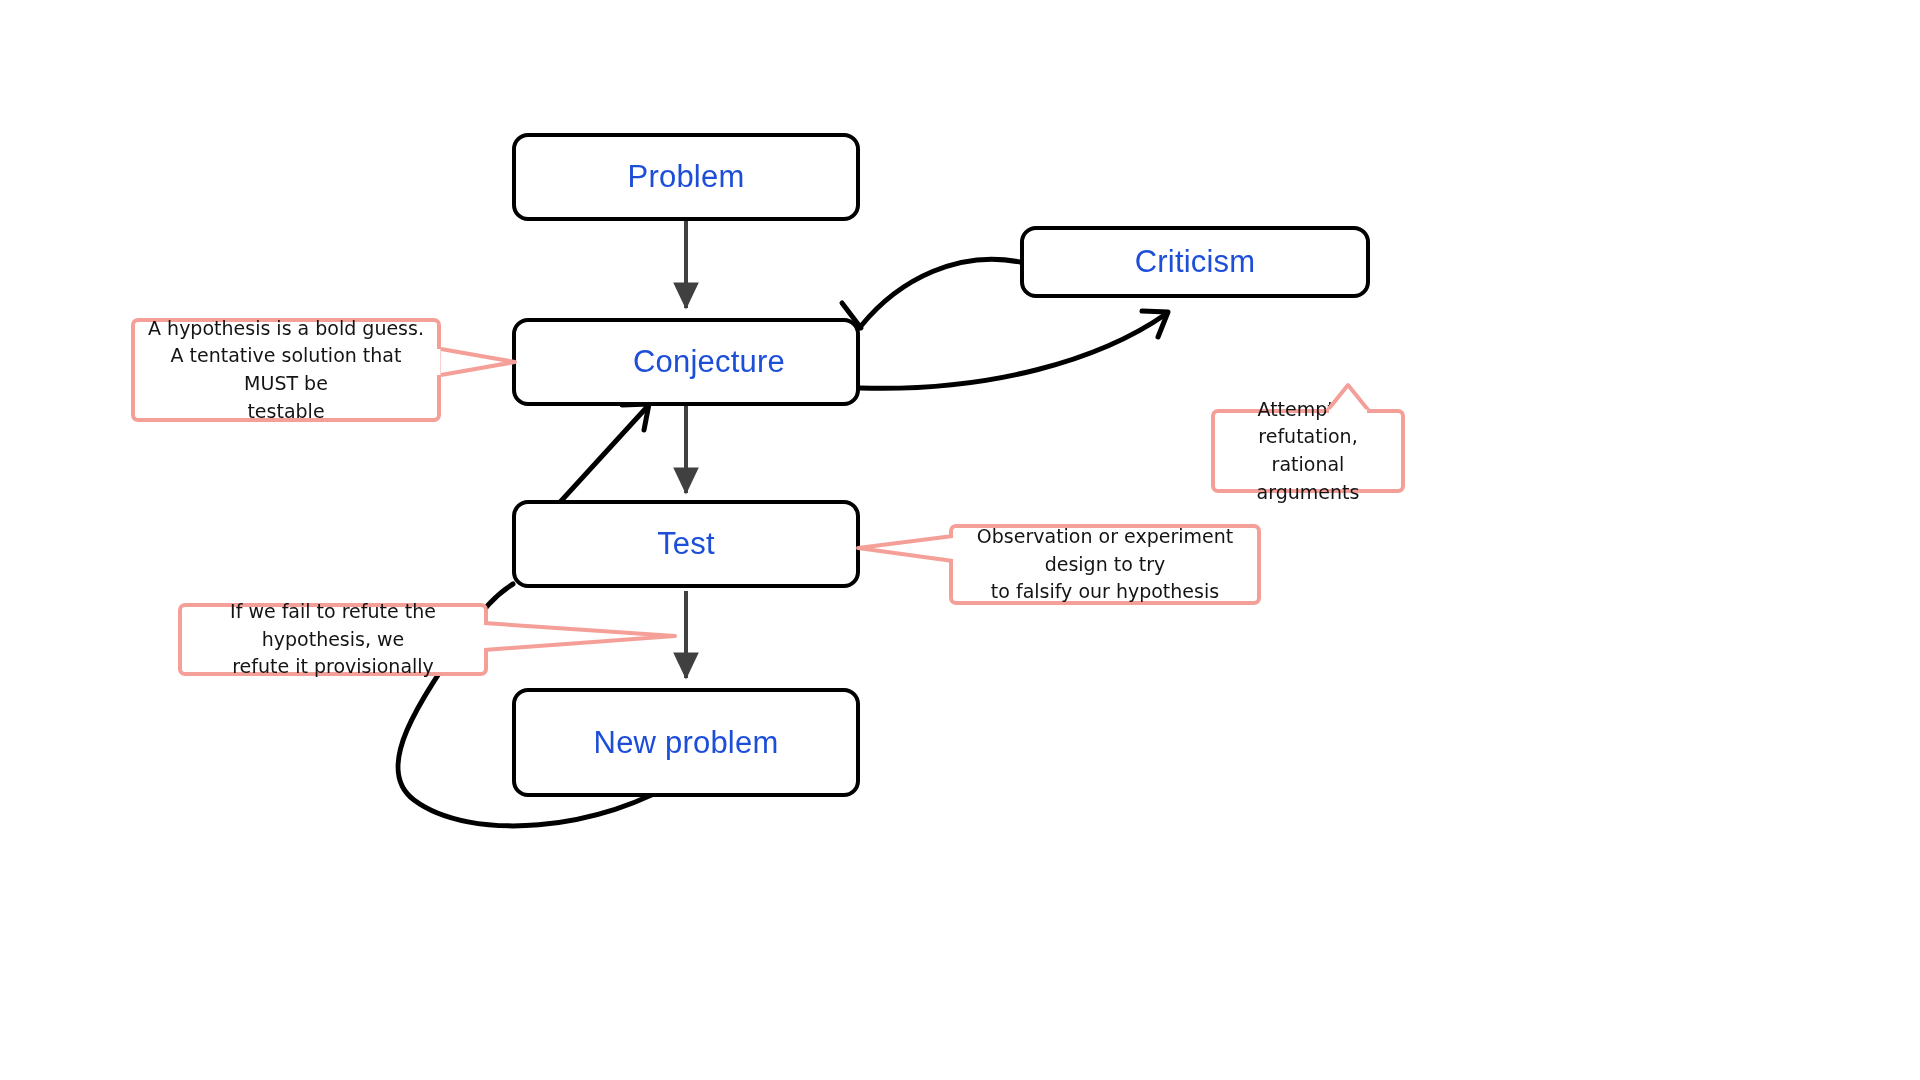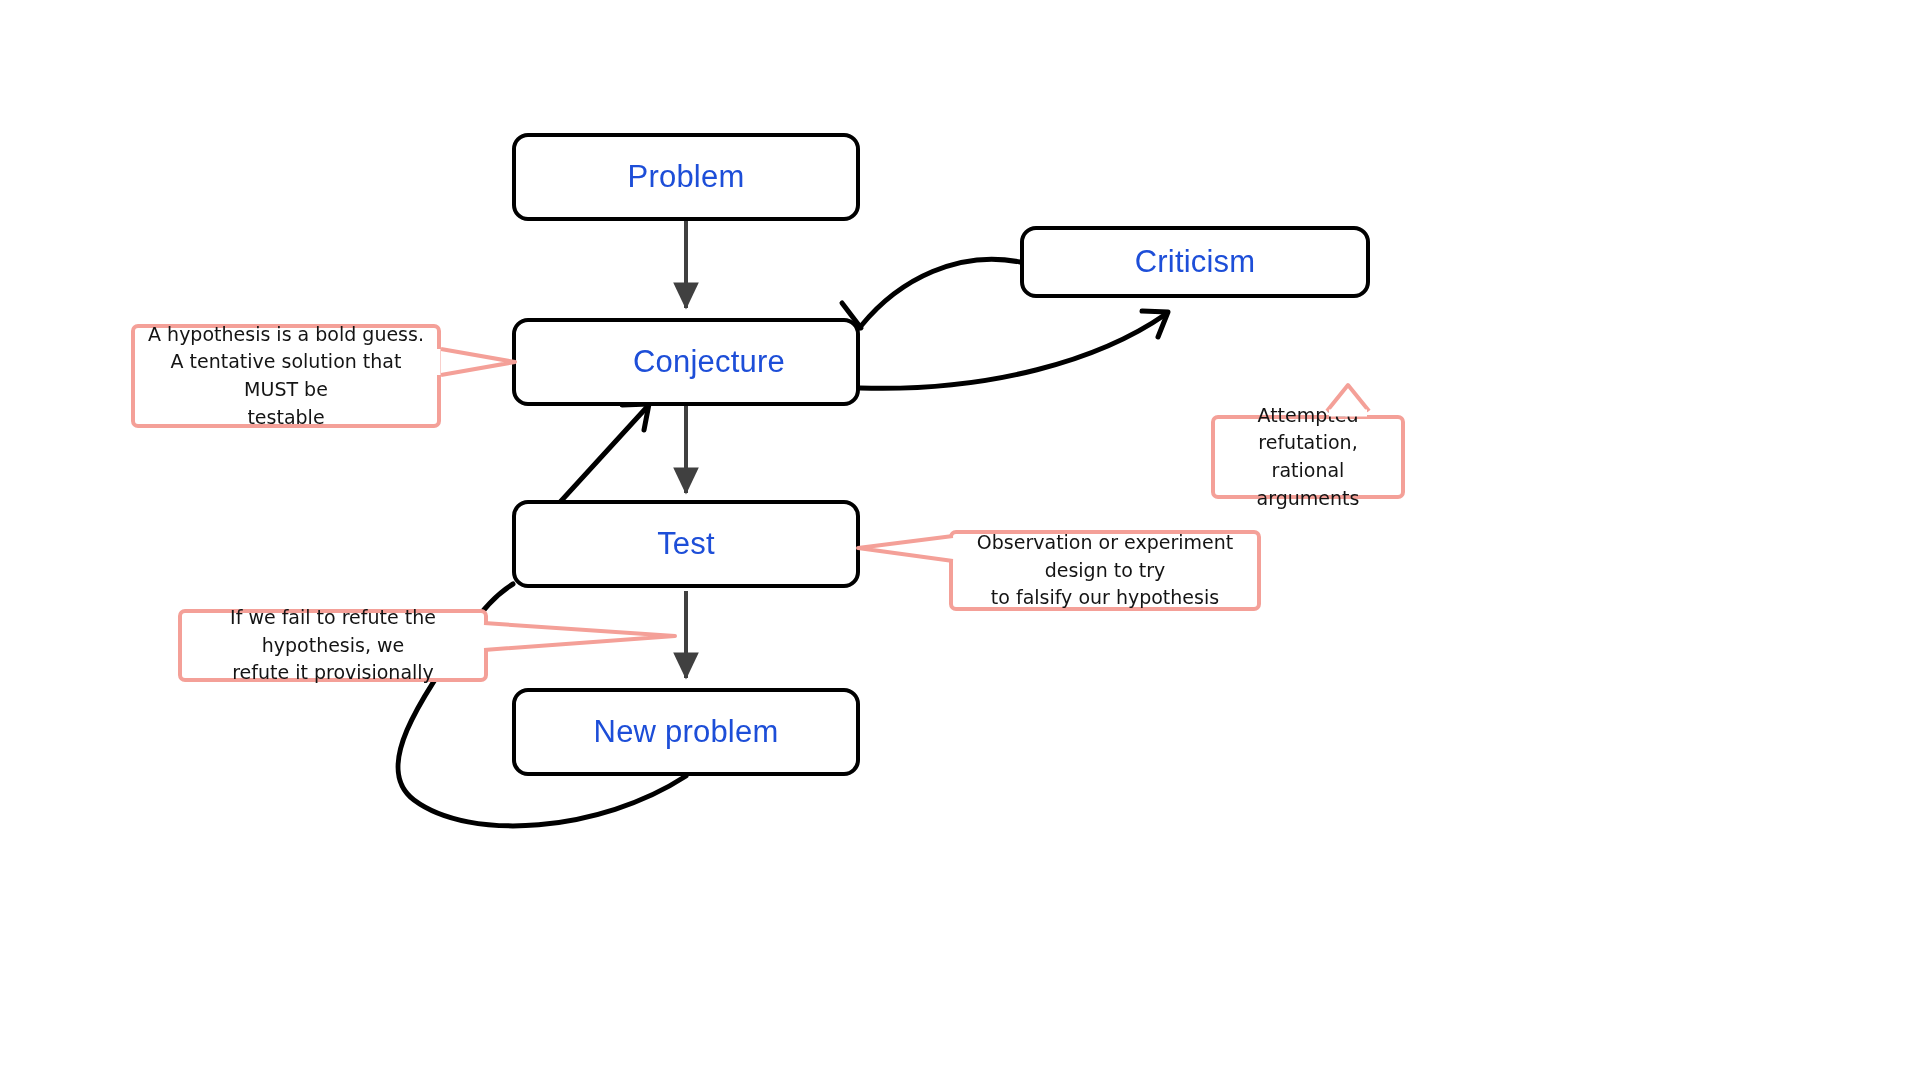--- a/index.html
+++ b/index.html
@@ -36,41 +36,40 @@
     font-family: "Liberation Sans", sans-serif;
     font-size: 31px;
     color: #1d4ed8;
     letter-spacing: 0.2px;
     z-index: 3;
   }
 
   #node-problem    { left: 512px; top: 133px; width: 348px; height: 88px; }
   #node-conjecture { left: 512px; top: 318px; width: 348px; height: 88px; padding-left: 46px; }
   #node-test       { left: 512px; top: 500px; width: 348px; height: 88px; }
-  #node-newproblem { left: 512px; top: 688px; width: 348px; height: 88px; }
+  #node-newproblem { left: 512px; top: 688px; width: 348px; height: 109px; }
   #node-criticism  { left: 1020px; top: 226px; width: 350px; height: 72px; }
 
   
   .callout {
     position: absolute;
     box-sizing: border-box;
     background: #ffffff;
     border: 4px solid #F4A098;
     border-radius: 7px;
     font-family: "DejaVu Sans", sans-serif;
     font-size: 19px;
     line-height: 1.45;
     color: #141414;
     text-align: center;
     display: flex;
     align-items: center;
     justify-content: center;
     padding: 6px 10px;
     z-index: 5;
-    margin-top: 6px;
   }
   .callout span { display: block; width: 100%; }
 
   #callout-hypothesis  { left: 131px; top: 318px; width: 310px; height: 104px; }
   #callout-refutation  { left: 1211px; top: 409px; width: 194px; height: 84px; }
   #callout-observation { left: 949px; top: 524px; width: 312px; height: 81px; }
   #callout-accept      { left: 178px; top: 603px; width: 310px; height: 73px; }
 
   .svg-layer {
     position: absolute;

